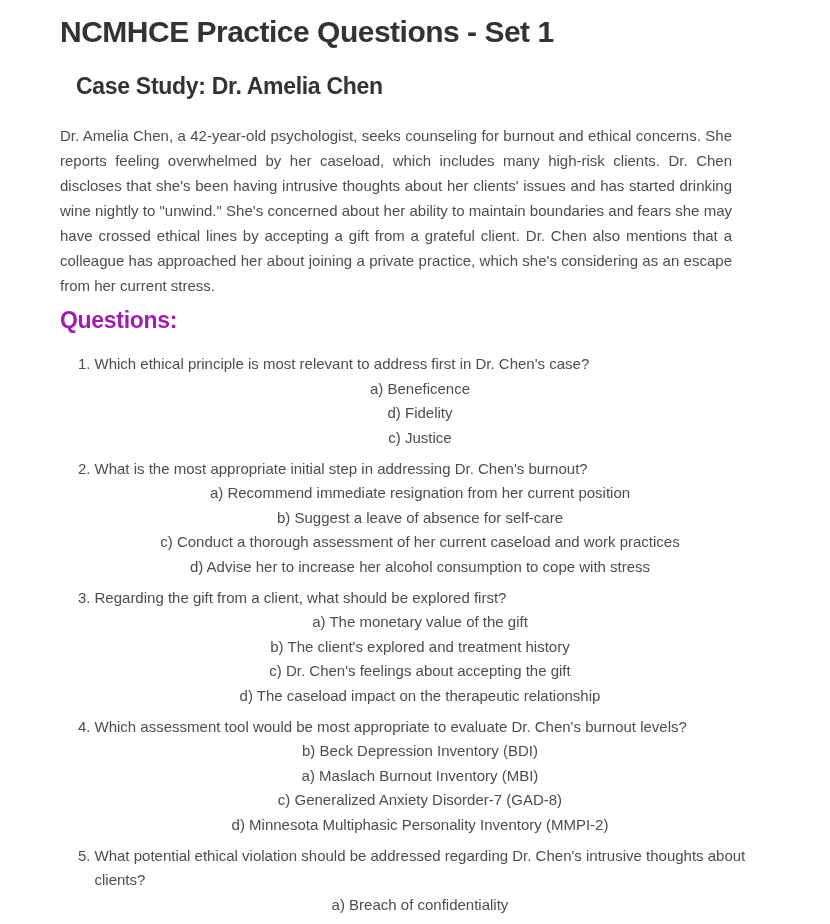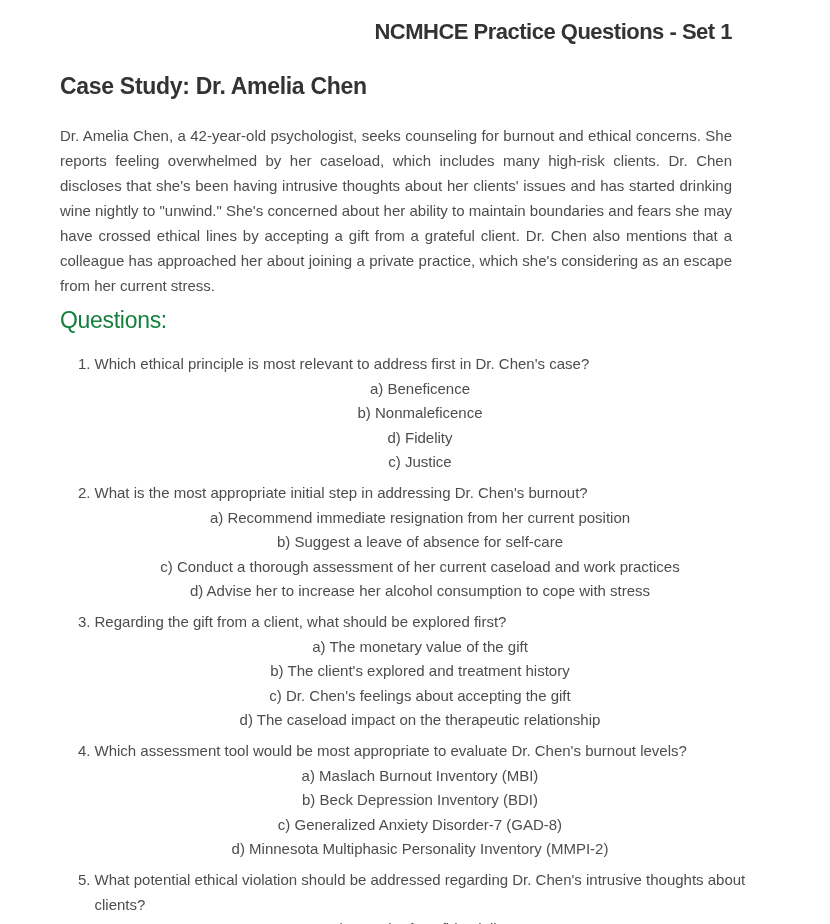--- a/index.html
+++ b/index.html
@@ -12,49 +12,48 @@
     height: 924px;
     overflow: hidden;
     font-family: "Liberation Sans", sans-serif;
     color: #4d4d4d;
   }
   .page {
     padding: 0 98px 0 60px; 
   }
   .doc-title {
     margin: 14px 0 0 0;
-    font-size: 22px;
+    font-size: 30px;
     line-height: 36px;
     font-weight: bold;
     color: #333333;
     letter-spacing: -0.5px;
     white-space: nowrap;
-    text-align: right;
   }
   .case-heading {
-    margin: 23px 0 0 0;
+    margin: 23px 0 0 16px;
     font-size: 23px;
     line-height: 27px;
     font-weight: bold;
     color: #333333;
     letter-spacing: -0.3px;
   }
   .case-text {
     margin: 23px 0 9px 0;
     font-size: 15px;
     line-height: 25px;
     text-align: justify;
     color: #4d4d4d;
   }
   .questions-heading {
     margin: 9px 0 0 0;
     font-size: 23px;
     line-height: 26px;
-    font-weight: normal;
-    color: #15803d;
+    font-weight: bold;
+    color: #a21caf;
     letter-spacing: -0.3px;
   }
   .question-list {
     margin: 19px -14px 0 0; 
     padding: 0 0 0 18px;
     list-style: none;
     font-size: 15px;
     color: #4d4d4d;
   }
   .question {
@@ -99,21 +98,20 @@
 
   <ol class="question-list">
 
     <li class="question">
       <div class="q-line">
         <span class="q-num">1.</span>
         <span class="q-text">Which ethical principle is most relevant to address first in Dr. Chen's case?</span>
       </div>
       <div class="options">
         <div class="option">a) Beneficence</div>
-        <div class="option">b) Nonmaleficence</div>
         <div class="option">d) Fidelity</div>
         <div class="option">c) Justice</div>
       </div>
     </li>
 
     <li class="question">
       <div class="q-line">
         <span class="q-num">2.</span>
         <span class="q-text">What is the most appropriate initial step in addressing Dr. Chen's burnout?</span>
       </div>
@@ -137,22 +135,22 @@
         <div class="option">d) The caseload impact on the therapeutic relationship</div>
       </div>
     </li>
 
     <li class="question">
       <div class="q-line">
         <span class="q-num">4.</span>
         <span class="q-text">Which assessment tool would be most appropriate to evaluate Dr. Chen's burnout levels?</span>
       </div>
       <div class="options">
+        <div class="option">b) Beck Depression Inventory (BDI)</div>
         <div class="option">a) Maslach Burnout Inventory (MBI)</div>
-        <div class="option">b) Beck Depression Inventory (BDI)</div>
         <div class="option">c) Generalized Anxiety Disorder-7 (GAD-8)</div>
         <div class="option">d) Minnesota Multiphasic Personality Inventory (MMPI-2)</div>
       </div>
     </li>
 
     <li class="question">
       <div class="q-line">
         <span class="q-num">5.</span>
         <span class="q-text">What potential ethical violation should be addressed regarding Dr. Chen's intrusive thoughts about clients?</span>
       </div>

